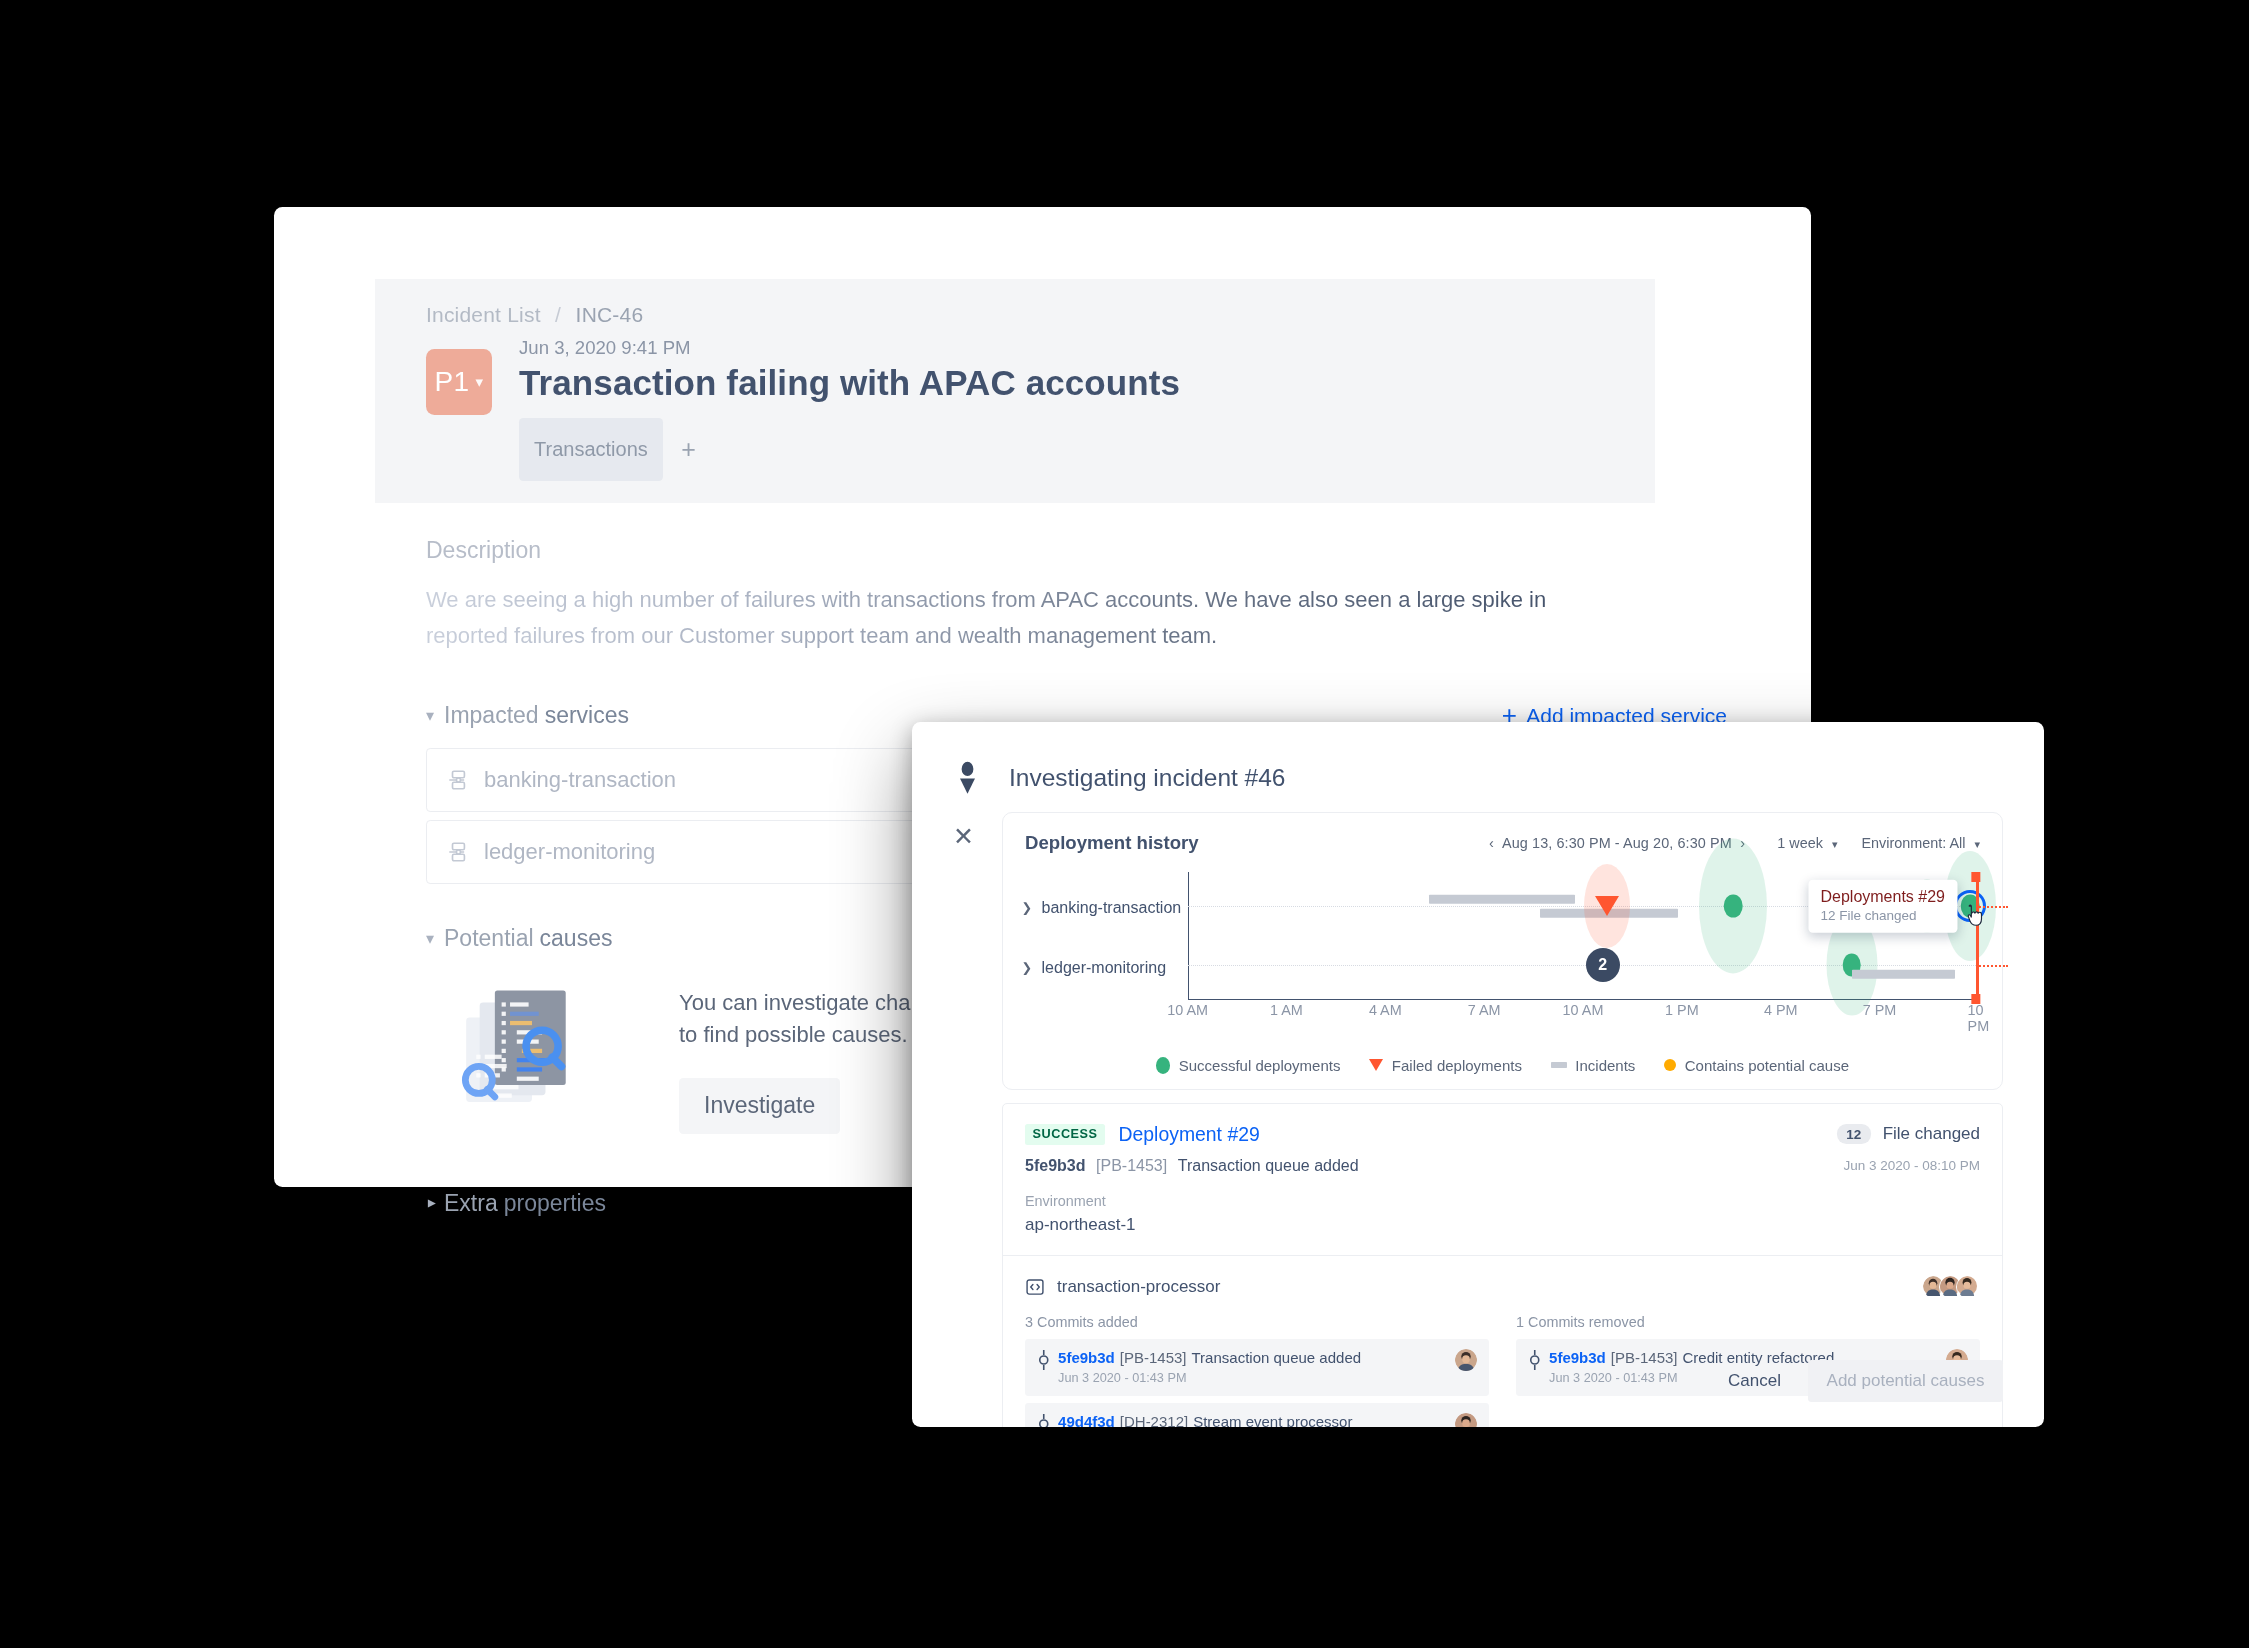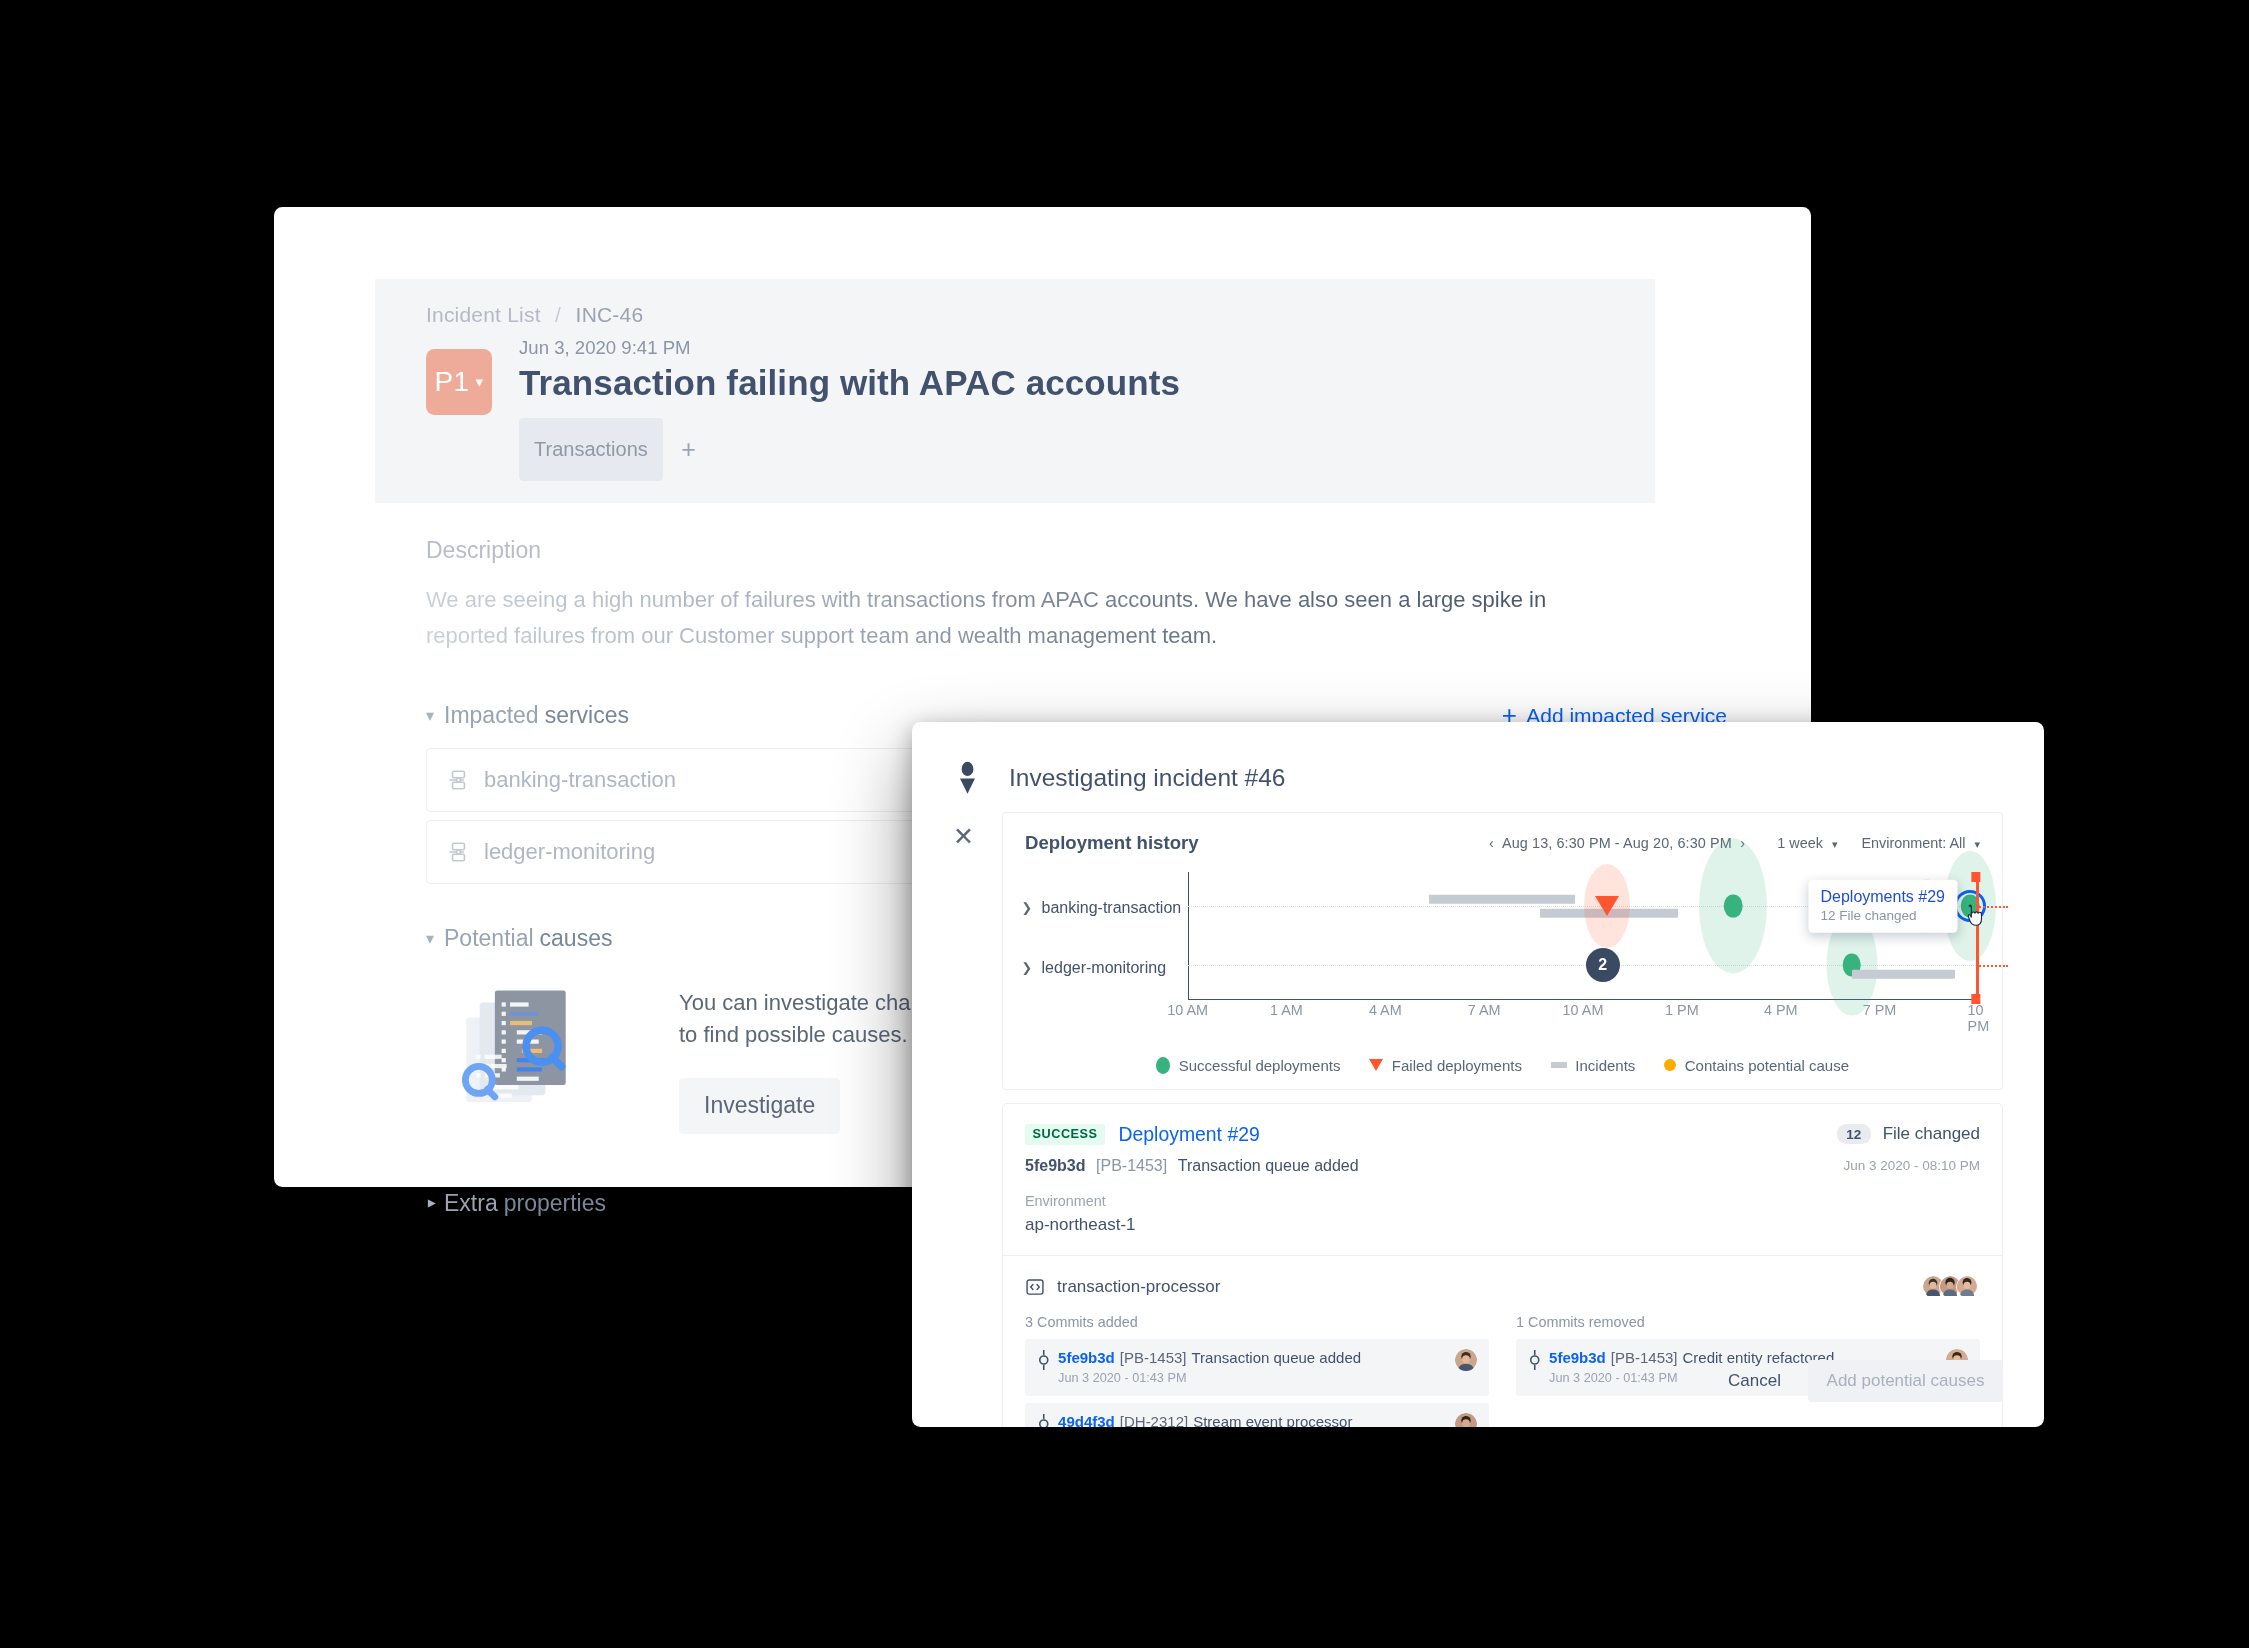--- a/index.html
+++ b/index.html
@@ -111,21 +111,21 @@
     background: #ffffff; border-radius: 8.4px;
     box-shadow: 0 34px 76px rgba(0,0,0,0.45), 0 6.8px 22px rgba(0,0,0,0.3);
     overflow: hidden;
   }
   .modal-pad { padding: 39px 41px 0 41px; }
   .modal-title-row { display: flex; align-items: center; }
   .pin-icon { width: 29px; height: 34px; flex: none; }
   .modal-title { font-size: 24.5px; color: #42526e; margin-left: 27px; }
 
   .panel {
-    border: 0.8px solid #eceef2; border-radius: 4px;
+    border: 0.8px solid #eceef2; border-radius: 10px;
     margin-top: 17px; background: #fff;
   }
   .panel-head {
     display: flex; align-items: center; justify-content: space-between;
     padding: 18.6px 22px 12px 22px;
   }
   .panel-title { font-size: 18.6px; color: #42526e; font-weight: bold; }
   .range-ctrls { display: flex; align-items: center; font-size: 14.4px; color: #5b6679; }
   .range-ctrls .arrow { color: #5b6679; font-size: 14.4px; margin: 0 8.4px; }
   .range-label { letter-spacing: 0.1px; }
@@ -182,21 +182,21 @@
   .sel-ring {
     position: absolute; width: 32px; height: 32px; border-radius: 50%;
     border: 3.4px solid #0b62f5; transform: translate(-50%,-50%);
   }
   .tooltip {
     position: absolute; background: #fff; border-radius: 4.2px;
     box-shadow: 0 3.4px 12px rgba(9,30,66,.22);
     padding: 7.6px 12px 9.3px 12px; transform: translate(-100%,-50%);
     white-space: nowrap; z-index: 6;
   }
-  .tooltip .t1 { font-size: 16px; color: #1d4ed8; }
+  .tooltip .t1 { font-size: 16px; color: #7f1d1d; }
   .tooltip .t2 { font-size: 13.5px; color: #8b95a6; margin-top: 2.5px; }
   .cursor-hand { position: absolute; z-index: 7; transform: translate(-5px,-3.4px); }
 
   .legend {
     display: flex; align-items: center; justify-content: center;
     gap: 29px; margin-top: 18.6px; padding-bottom: 15px;
   }
   .lg { display: flex; align-items: center; font-size: 15px; color: #5b6679; }
   .lg .sw { margin-right: 8.4px; display: inline-block; }
   .sw-ok { width: 14.4px; height: 17px; border-radius: 50%; background: #36b37e; }

